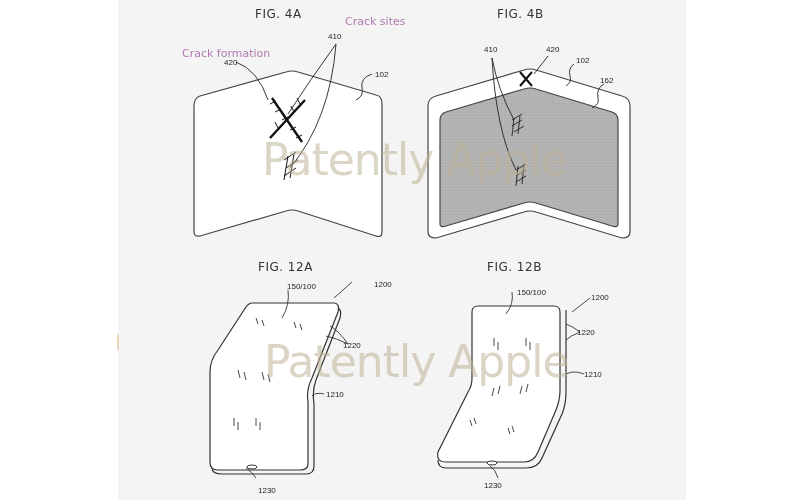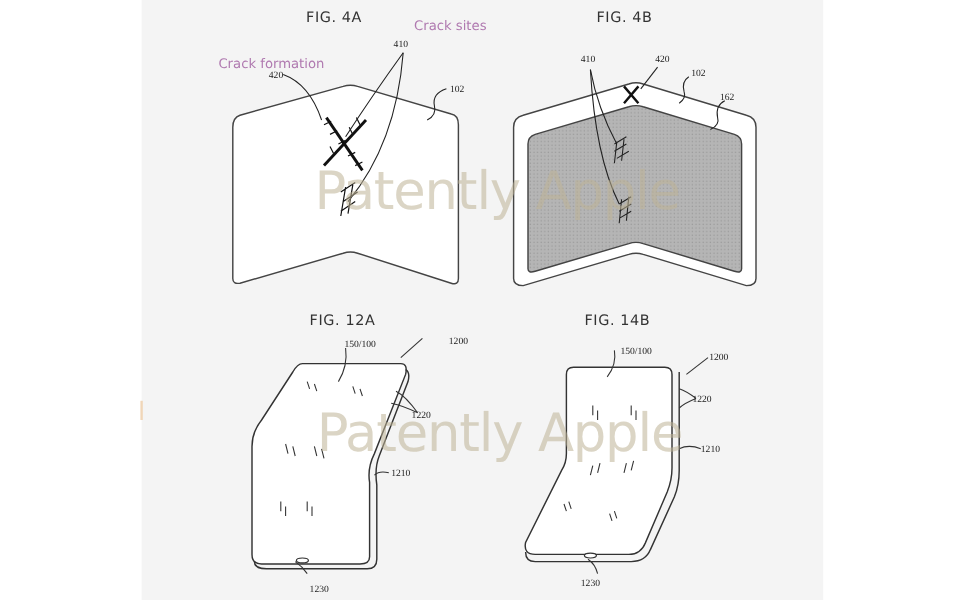--- a/index.html
+++ b/index.html
@@ -1,21 +1,21 @@
 <!DOCTYPE html>
 <html><head>
   <meta charset="utf-8">
   <style>
     html,body{margin:0;padding:0;background:#ffffff;}
     body{width:799px;height:500px;position:relative;overflow:hidden;font-family:"Liberation Sans",sans-serif;}
     .panel{position:absolute;left:118px;top:0;width:568px;height:500px;background:#f4f4f4;}
     .edge-mark{position:absolute;left:117px;top:334px;width:2px;height:16px;background:#f0d6b8;}
     svg.fig{position:absolute;left:0;top:0;}
     .title{position:absolute;font-family:"DejaVu Sans",sans-serif;font-size:12px;color:#333;letter-spacing:0.5px;}
-    .ref{position:absolute;font-family:Liberation Serif, serif;font-size:8px;color:#222;}
+    .ref{position:absolute;font-family:Liberation Sans, sans-serif;font-size:8px;color:#222;}
     .anno{position:absolute;font-family:"DejaVu Sans",sans-serif;font-size:11px;color:#b07ab0;}
     .wm{position:absolute;font-family:"DejaVu Sans",sans-serif;font-size:44px;color:rgba(190,178,150,0.55);letter-spacing:-1px;white-space:nowrap;}
   </style>
 </head>
 <body>
 
 <div class="panel"></div>
 <div class="edge-mark"></div>
 
 <svg class="fig" width="799" height="500" viewBox="0 0 799 500">
@@ -110,21 +110,21 @@
 <div class="ref" style="left:576px;top:56px;">102</div>
 <div class="ref" style="left:600px;top:76px;">162</div>
 
 <div class="title" style="left:258px;top:260px;">FIG. 12A</div>
 <div class="ref" style="left:287px;top:282px;">150/100</div>
 <div class="ref" style="left:374px;top:280px;">1200</div>
 <div class="ref" style="left:343px;top:341px;">1220</div>
 <div class="ref" style="left:326px;top:390px;">1210</div>
 <div class="ref" style="left:258px;top:486px;">1230</div>
 
-<div class="title" style="left:487px;top:260px;">FIG. 14B</div>
+<div class="title" style="left:487px;top:260px;">FIG. 12B</div>
 <div class="ref" style="left:517px;top:288px;">150/100</div>
 <div class="ref" style="left:591px;top:293px;">1200</div>
 <div class="ref" style="left:577px;top:328px;">1220</div>
 <div class="ref" style="left:584px;top:370px;">1210</div>
 <div class="ref" style="left:484px;top:481px;">1230</div>
 
 <div class="wm" style="left:262px;top:134px;">Patently Apple</div>
 <div class="wm" style="left:264px;top:336px;">Patently Apple</div>
 
 </body></html>

